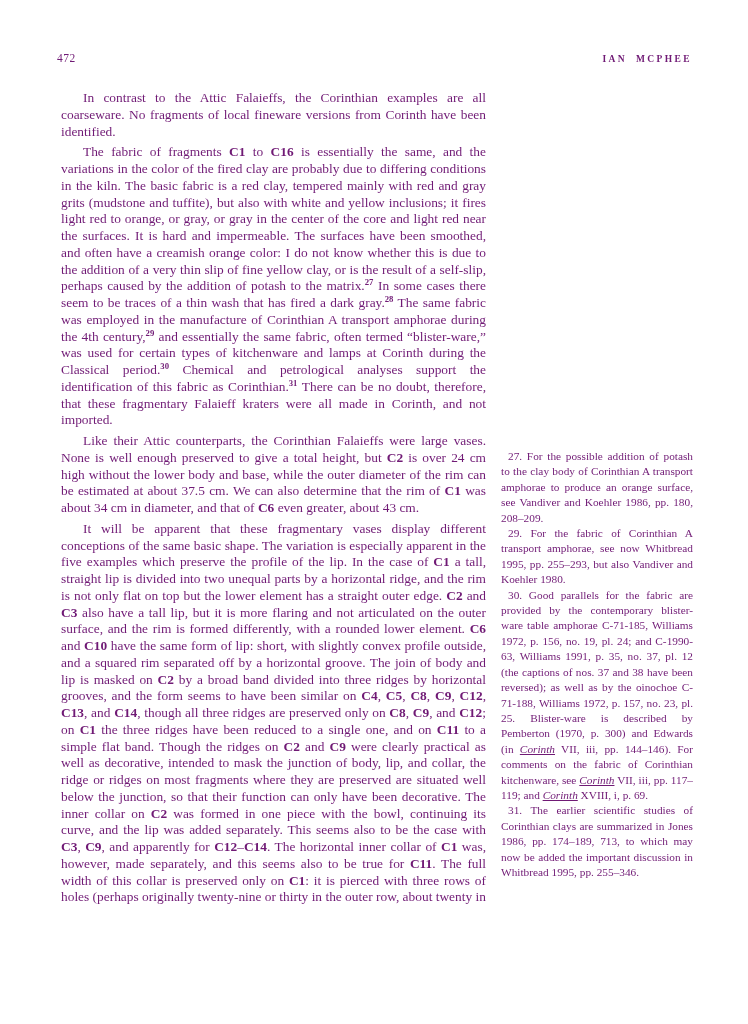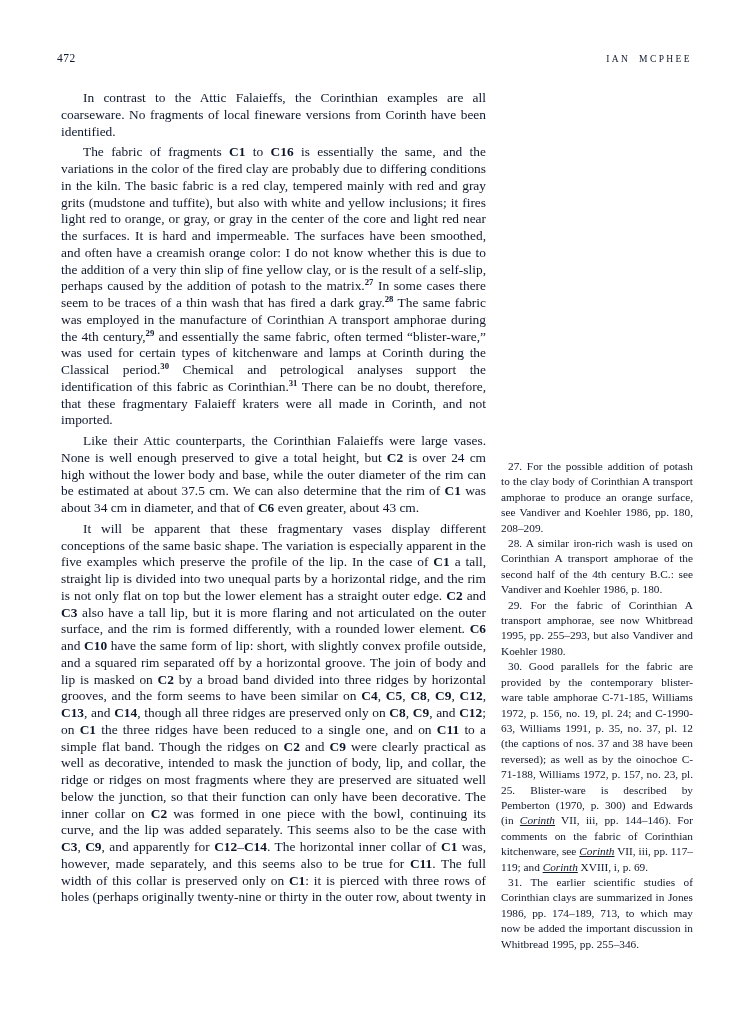--- a/index.html
+++ b/index.html
@@ -6,59 +6,60 @@
     margin: 0;
     padding: 0;
     background: #ffffff;
   }
   #page {
     position: relative;
     width: 748px;
     height: 1024px;
     background: #ffffff;
     font-family: "Liberation Serif", "DejaVu Serif", serif;
-    color: #0f172a;
+    color: #701a75;
     overflow: hidden;
   }
   .header-row {
     position: absolute;
     top: 52px;
     left: 57px;
     width: 635px;
     display: flex;
     justify-content: space-between;
     align-items: baseline;
   }
   .page-number {
     font-size: 11.5px;
     letter-spacing: 0.5px;
   }
   .running-head {
     font-size: 9.5px;
     letter-spacing: 2.4px;
     word-spacing: 4px;
+    font-weight: bold;
   }
   .main-text {
     position: absolute;
     top: 86px;
     left: 57px;
     width: 433px;
     font-size: 13.4px;
     line-height: 16.75px;
     text-align: justify;
     hyphens: auto;
     -webkit-hyphens: auto;
   }
   .main-text p.para {
     margin: 4px;
     text-indent: 22px;
   }
   .footnotes {
     position: absolute;
-    top: 459px;
+    top: 449px;
     left: 501px;
     width: 192px;
     font-size: 11.3px;
     line-height: 15.4px;
     text-align: justify;
     hyphens: auto;
     -webkit-hyphens: auto;
   }
   .footnotes p.footnote {
     margin: 0;
@@ -84,18 +85,17 @@
 
   <div class="main-text">
       <p class="para"><span>In contrast to the Attic Falaieffs, the Corinthian examples are all coarseware. No fragments of local fineware versions from Corinth have been identified.</span></p>
       <p class="para"><span>The fabric of fragments </span><span class="b">C1</span><span> to </span><span class="b">C16</span><span> is essentially the same, and the variations in the color of the fired clay are probably due to differing conditions in the kiln. The basic fabric is a red clay, tempered mainly with red and gray grits (mudstone and tuffite), but also with white and yellow inclusions; it fires light red to orange, or gray, or gray in the center of the core and light red near the surfaces. It is hard and impermeable. The surfaces have been smoothed, and often have a creamish orange color: I do not know whether this is due to the addition of a very thin slip of fine yellow clay, or is the result of a self-slip, perhaps caused by the addition of potash to the matrix.</span><sup>27</sup><span> In some cases there seem to be traces of a thin wash that has fired a dark gray.</span><sup>28</sup><span> The same fabric was employed in the manufacture of Corinthian A transport amphorae during the 4th century,</span><sup>29</sup><span> and essentially the same fabric, often termed “blister-ware,” was used for certain types of kitchenware and lamps at Corinth during the Classical period.</span><sup>30</sup><span> Chemical and petrological analyses support the identification of this fabric as Corinthian.</span><sup>31</sup><span> There can be no doubt, therefore, that these fragmentary Falaieff kraters were all made in Corinth, and not imported.</span></p>
       <p class="para"><span>Like their Attic counterparts, the Corinthian Falaieffs were large vases. None is well enough preserved to give a total height, but </span><span class="b">C2</span><span> is over 24 cm high without the lower body and base, while the outer diameter of the rim can be estimated at about 37.5 cm. We can also determine that the rim of </span><span class="b">C1</span><span> was about 34 cm in diameter, and that of </span><span class="b">C6</span><span> even greater, about 43 cm.</span></p>
       <p class="para"><span>It will be apparent that these fragmentary vases display different conceptions of the same basic shape. The variation is especially apparent in the five examples which preserve the profile of the lip. In the case of </span><span class="b">C1</span><span> a tall, straight lip is divided into two unequal parts by a horizontal ridge, and the rim is not only flat on top but the lower element has a straight outer edge. </span><span class="b">C2</span><span> and </span><span class="b">C3</span><span> also have a tall lip, but it is more flaring and not articulated on the outer surface, and the rim is formed differently, with a rounded lower element. </span><span class="b">C6</span><span> and </span><span class="b">C10</span><span> have the same form of lip: short, with slightly convex profile outside, and a squared rim separated off by a horizontal groove. The join of body and lip is masked on </span><span class="b">C2</span><span> by a broad band divided into three ridges by horizontal grooves, and the form seems to have been similar on </span><span class="b">C4</span><span>, </span><span class="b">C5</span><span>, </span><span class="b">C8</span><span>, </span><span class="b">C9</span><span>, </span><span class="b">C12</span><span>, </span><span class="b">C13</span><span>, and </span><span class="b">C14</span><span>, though all three ridges are preserved only on </span><span class="b">C8</span><span>, </span><span class="b">C9</span><span>, and </span><span class="b">C12</span><span>; on </span><span class="b">C1</span><span> the three ridges have been reduced to a single one, and on </span><span class="b">C11</span><span> to a simple flat band. Though the ridges on </span><span class="b">C2</span><span> and </span><span class="b">C9</span><span> were clearly practical as well as decorative, intended to mask the junction of body, lip, and collar, the ridge or ridges on most fragments where they are preserved are situated well below the junction, so that their function can only have been decorative. The inner collar on </span><span class="b">C2</span><span> was formed in one piece with the bowl, continuing its curve, and the lip was added separately. This seems also to be the case with </span><span class="b">C3</span><span>, </span><span class="b">C9</span><span>, and apparently for </span><span class="b">C12</span><span>–</span><span class="b">C14</span><span>. The horizontal inner collar of </span><span class="b">C1</span><span> was, however, made separately, and this seems also to be true for </span><span class="b">C11</span><span>. The full width of this collar is preserved only on </span><span class="b">C1</span><span>: it is pierced with three rows of holes (perhaps originally twenty-nine or thirty in the outer row, about twenty in</span></p>
     </div>
 
   <div class="footnotes">
       <p class="footnote"><span>27. For the possible addition of potash to the clay body of Corinthian A transport amphorae to produce an orange surface, see Vandiver and Koehler 1986, pp. 180, 208–209.</span></p>
-      <p class="footnote"><span>28. A similar iron-rich wash is used on Corinthian A transport amphorae of the second half of the 4th century B.C.: see Vandiver and Koehler 1986, p. 180.</span></p>
       <p class="footnote"><span>29. For the fabric of Corinthian A transport amphorae, see now Whitbread 1995, pp. 255–293, but also Vandiver and Koehler 1980.</span></p>
       <p class="footnote"><span>30. Good parallels for the fabric are provided by the contemporary blister-ware table amphorae C-71-185, Williams 1972, p. 156, no. 19, pl. 24; and C-1990-63, Williams 1991, p. 35, no. 37, pl. 12 (the captions of nos. 37 and 38 have been reversed); as well as by the oinochoe C-71-188, Williams 1972, p. 157, no. 23, pl. 25. Blister-ware is described by Pemberton (1970, p. 300) and Edwards (in </span><span class="i">Corinth</span><span> VII, iii, pp. 144–146). For comments on the fabric of Corinthian kitchenware, see </span><span class="i">Corinth</span><span> VII, iii, pp. 117–119; and </span><span class="i">Corinth</span><span> XVIII, i, p. 69.</span></p>
       <p class="footnote"><span>31. The earlier scientific studies of Corinthian clays are summarized in Jones 1986, pp. 174–189, 713, to which may now be added the important discussion in Whitbread 1995, pp. 255–346.</span></p>
     </div>
 </div>
 
 </body></html>

